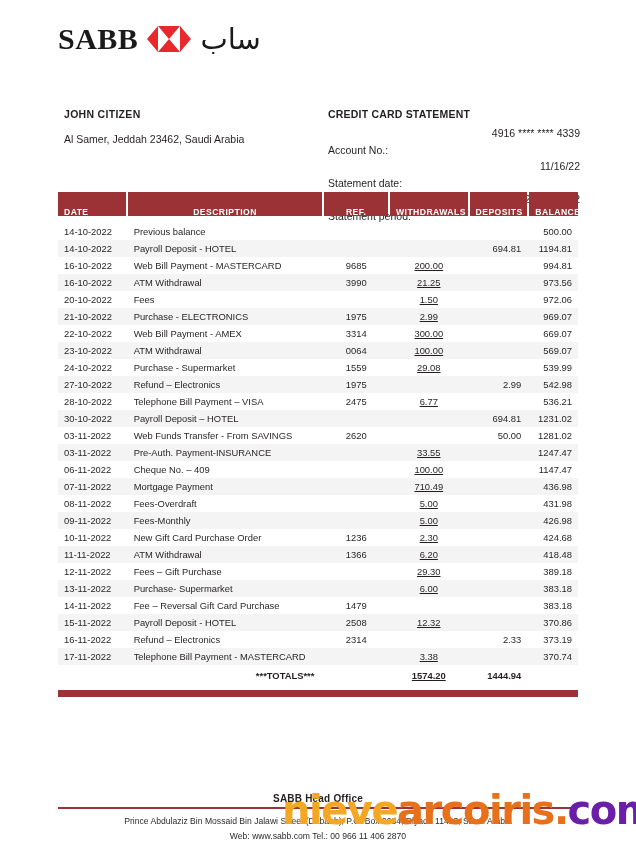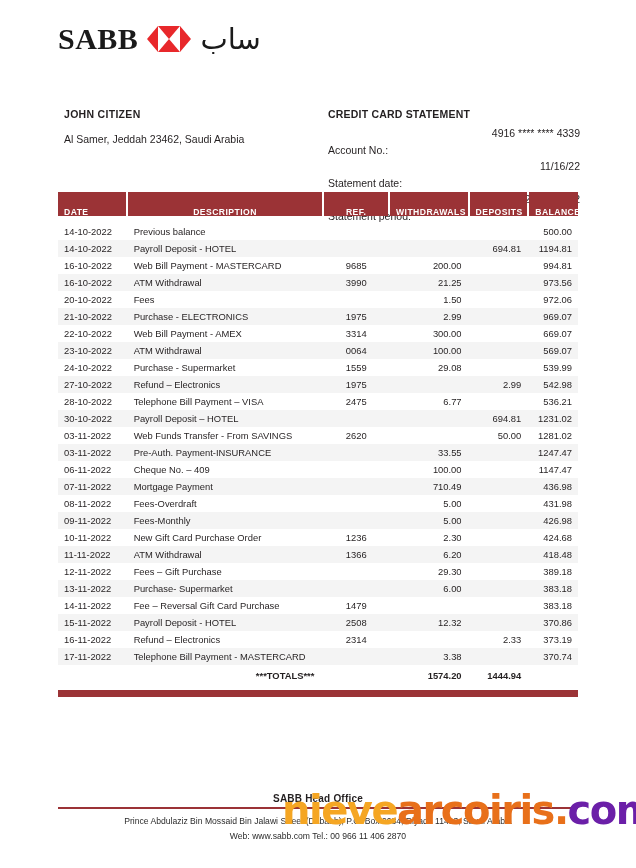--- a/index.html
+++ b/index.html
@@ -120,21 +120,21 @@
   .tr.alt { background: #f4f4f4; }
   .td {
     font-size: 9.4px;
     padding: 0 6px;
     white-space: nowrap;
     overflow: hidden;
   }
   .td.col-date { text-align: left; }
   .td.col-desc { text-align: left; }
   .td.col-ref  { text-align: center; }
-  .td.col-with { text-align: right; }
+  .td.col-with { text-align: center; text-decoration: underline; }
   .td.col-dep  { text-align: right; }
   .td.col-bal  { text-align: right; }
 
   .tr.totals { height: 20px; }
   .tr.totals .td { font-weight: 700; font-size: 9.4px; }
   .tr.totals .col-desc { text-align: right; padding-right: 8px; }
 
   .table-rule {
     margin-top: 5px;
     height: 7px;

